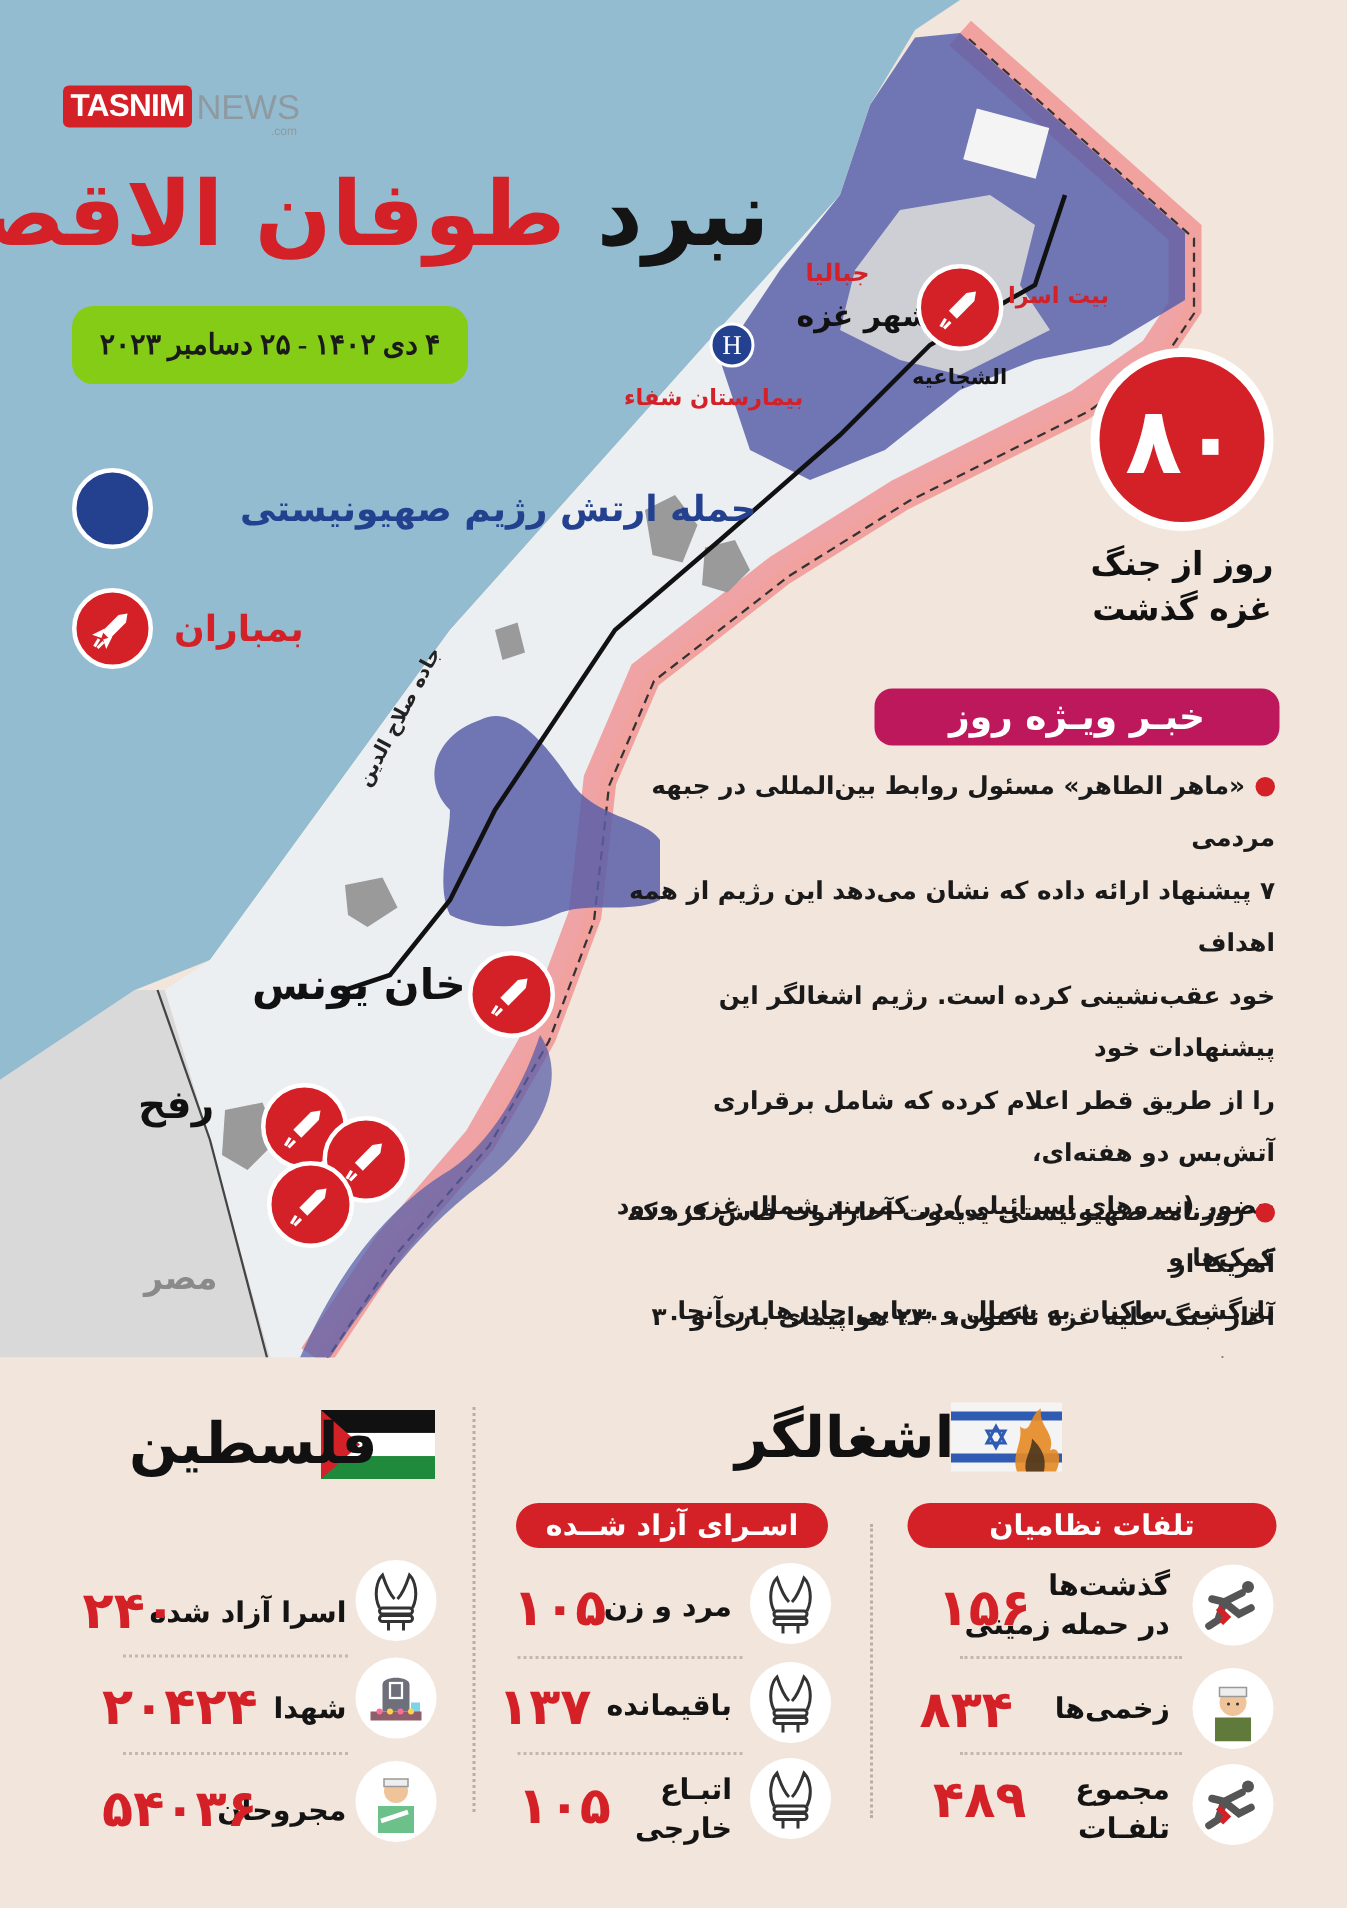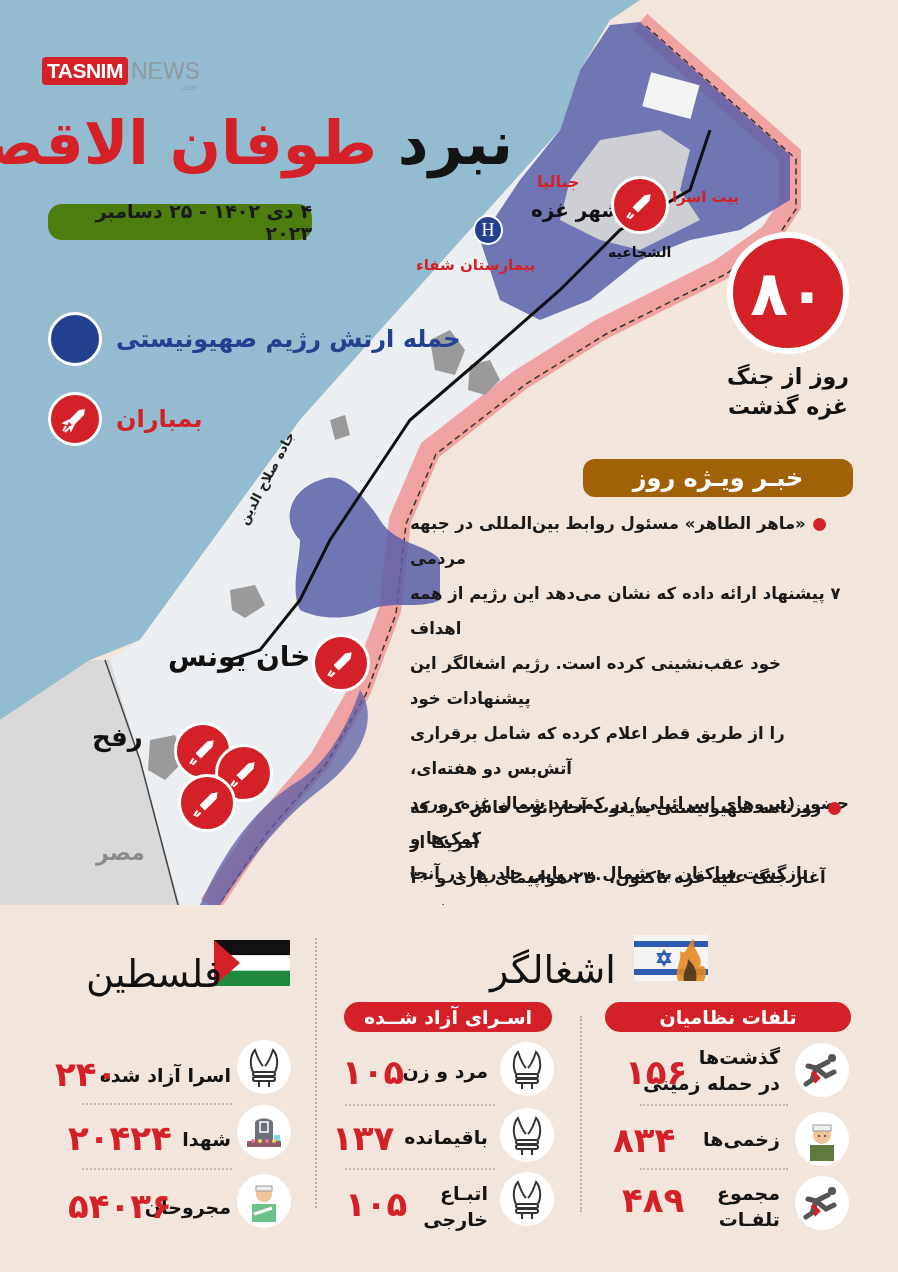--- a/index.html
+++ b/index.html
@@ -15,40 +15,40 @@
   .logo { position: absolute; left: 42px; top: 57px; display: flex; align-items: flex-start; }
   .logo .tas { background: #d42027; color: #fff; font-family: "Liberation Sans", sans-serif; font-weight: bold; font-size: 21px; padding: 2px 5px; border-radius: 4px; line-height: 24px; letter-spacing: -0.5px; }
   .logo .news { color: #8f9aa0; font-family: "Liberation Sans", sans-serif; font-size: 23px; margin-left: 3px; line-height: 28px; }
   .logo .com { position: absolute; right: 2px; top: 26px; font-size: 8px; color: #8f9aa0; font-family: "Liberation Sans", sans-serif; }
 
   .title1 { position: absolute; right: 385px; top: 48px; font-size: 40px; font-weight: bold; color: #141414; direction: rtl; white-space: nowrap; }
   .title2 { position: absolute; right: 385px; top: 108px; font-size: 60px; font-weight: bold; direction: rtl; white-space: nowrap; letter-spacing: -2px; }
   .title2 .blk { color: #141414; }
   .title2 .red { color: #d42027; }
 
-  .date-pill { position: absolute; left: 48px; top: 204px; width: 264px; height: 36px; background: #4d7c0f; border-radius: 14px; display: flex; align-items: center; justify-content: center; font-size: 19px; font-weight: bold; color: #1a1a1a; direction: rtl; }
+  .date-pill { position: absolute; left: 48px; top: 204px; width: 264px; height: 52px; background: #84cc16; border-radius: 14px; display: flex; align-items: center; justify-content: center; font-size: 19px; font-weight: bold; color: #1a1a1a; direction: rtl; font-family: Liberation Serif, serif; }
 
   .legend-row { position: absolute; left: 48px; display: flex; align-items: center; direction: ltr; }
   .legend-dot { width: 54px; height: 54px; border-radius: 50%; border: 3px solid #fff; display: flex; align-items: center; justify-content: center; }
   .legend-label { margin-left: 14px; font-size: 24px; font-weight: bold; direction: rtl; white-space: nowrap; }
 
   .bomb { position: absolute; border-radius: 50%; background: #d42027; border: 3px solid #fff; display: flex; align-items: center; justify-content: center; }
 
   .map-label { position: absolute; font-weight: bold; white-space: nowrap; direction: rtl; }
 
   .day-circle { position: absolute; left: 727px; top: 232px; width: 122px; height: 122px; border-radius: 50%; background: #d42027; border: 6px solid #fff; display: flex; align-items: center; justify-content: center; color: #fff; font-size: 62px; font-weight: bold; }
   .day-caption { position: absolute; left: 720px; top: 362px; width: 136px; text-align: center; font-size: 22px; font-weight: bold; color: #111; direction: rtl; line-height: 30px; }
 
-  .news-head { position: absolute; left: 583px; top: 459px; width: 270px; height: 38px; background: #a16207; border-radius: 12px; color: #fff; font-size: 24px; font-weight: bold; display: flex; align-items: center; justify-content: center; direction: rtl; }
-  .news-body { position: absolute; right: 48px; width: 440px; direction: rtl; text-align: left; font-size: 16.5px; font-weight: bold; color: #1a1a1a; line-height: 35px; }
+  .news-head { position: absolute; left: 583px; top: 459px; width: 270px; height: 38px; background: #be185d; border-radius: 12px; color: #fff; font-size: 24px; font-weight: bold; display: flex; align-items: center; justify-content: center; direction: rtl; }
+  .news-body { position: absolute; right: 48px; width: 440px; direction: rtl; text-align: right; font-size: 16.5px; font-weight: bold; color: #1a1a1a; line-height: 35px; }
   .news-body .bullet { display: inline-block; width: 13px; height: 13px; background: #d42027; border-radius: 50%; margin-left: 7px; vertical-align: middle; }
 
   
   .divider-v { position: absolute; border-left: 2px dotted #b9aea5; }
-  .country-title { position: absolute; font-size: 38px; font-weight: normal; color: #111; direction: rtl; white-space: nowrap; margin-top: 12px; }
+  .country-title { position: absolute; font-size: 38px; font-weight: bold; color: #111; direction: rtl; white-space: nowrap; }
   .flag-ps { position: absolute; left: 214px; top: 940px; width: 76px; height: 46px; }
   .flag-il { position: absolute; left: 634px; top: 933px; width: 74px; height: 50px; }
   .section-pill { position: absolute; height: 30px; background: #d42027; border-radius: 15px; color: #fff; font-weight: bold; font-size: 19px; display: flex; align-items: center; justify-content: center; direction: rtl; }
   .stat-icon { position: absolute; width: 54px; height: 54px; border-radius: 50%; background: #fff; display: flex; align-items: center; justify-content: center; }
   .stat-label { position: absolute; font-size: 19px; font-weight: bold; color: #141414; direction: rtl; text-align: right; line-height: 26px; white-space: nowrap; }
   .stat-value { position: absolute; font-size: 34px; font-weight: bold; color: #d42027; white-space: nowrap; direction: rtl; letter-spacing: -1px; }
   .row-sep { position: absolute; border-top: 2px dotted #c4b8ae; }
 </style>
 </head>
 <body>
@@ -92,21 +92,21 @@
     <span class="com">.com</span>
   </div>
 
   <div class="title2">
     <span class="blk">نبرد</span>
     <span class="red">طوفان الاقصی</span>
   </div>
 
   <div class="date-pill">۴ دی ۱۴۰۲ - ۲۵ دسامبر ۲۰۲۳</div>
 
-  <div class="legend-row" style="top:312px;">
+  <div class="legend-row" style="top:312px;gap:44px;">
     <div class="legend-dot" style="background:#23418f;"></div>
     <span class="legend-label" style="color:#23418f;">حمله ارتش رژیم صهیونیستی</span>
   </div>
   <div class="legend-row" style="top:392px;">
     <div class="legend-dot" style="background:#d42027;">
       <svg width="30" height="30" viewBox="0 0 30 30">
           <path d="M25 5 L19 6 L8 17 L13 22 L24 11 Z" fill="#fff"></path>
           <path d="M8 17 L4 19 L7 20 Z M13 22 L11 26 L10 23 Z M6 22 L3 27 M9 24 L5 28" stroke="#fff" stroke-width="2" fill="#fff"></path>
         </svg>
     </div>

